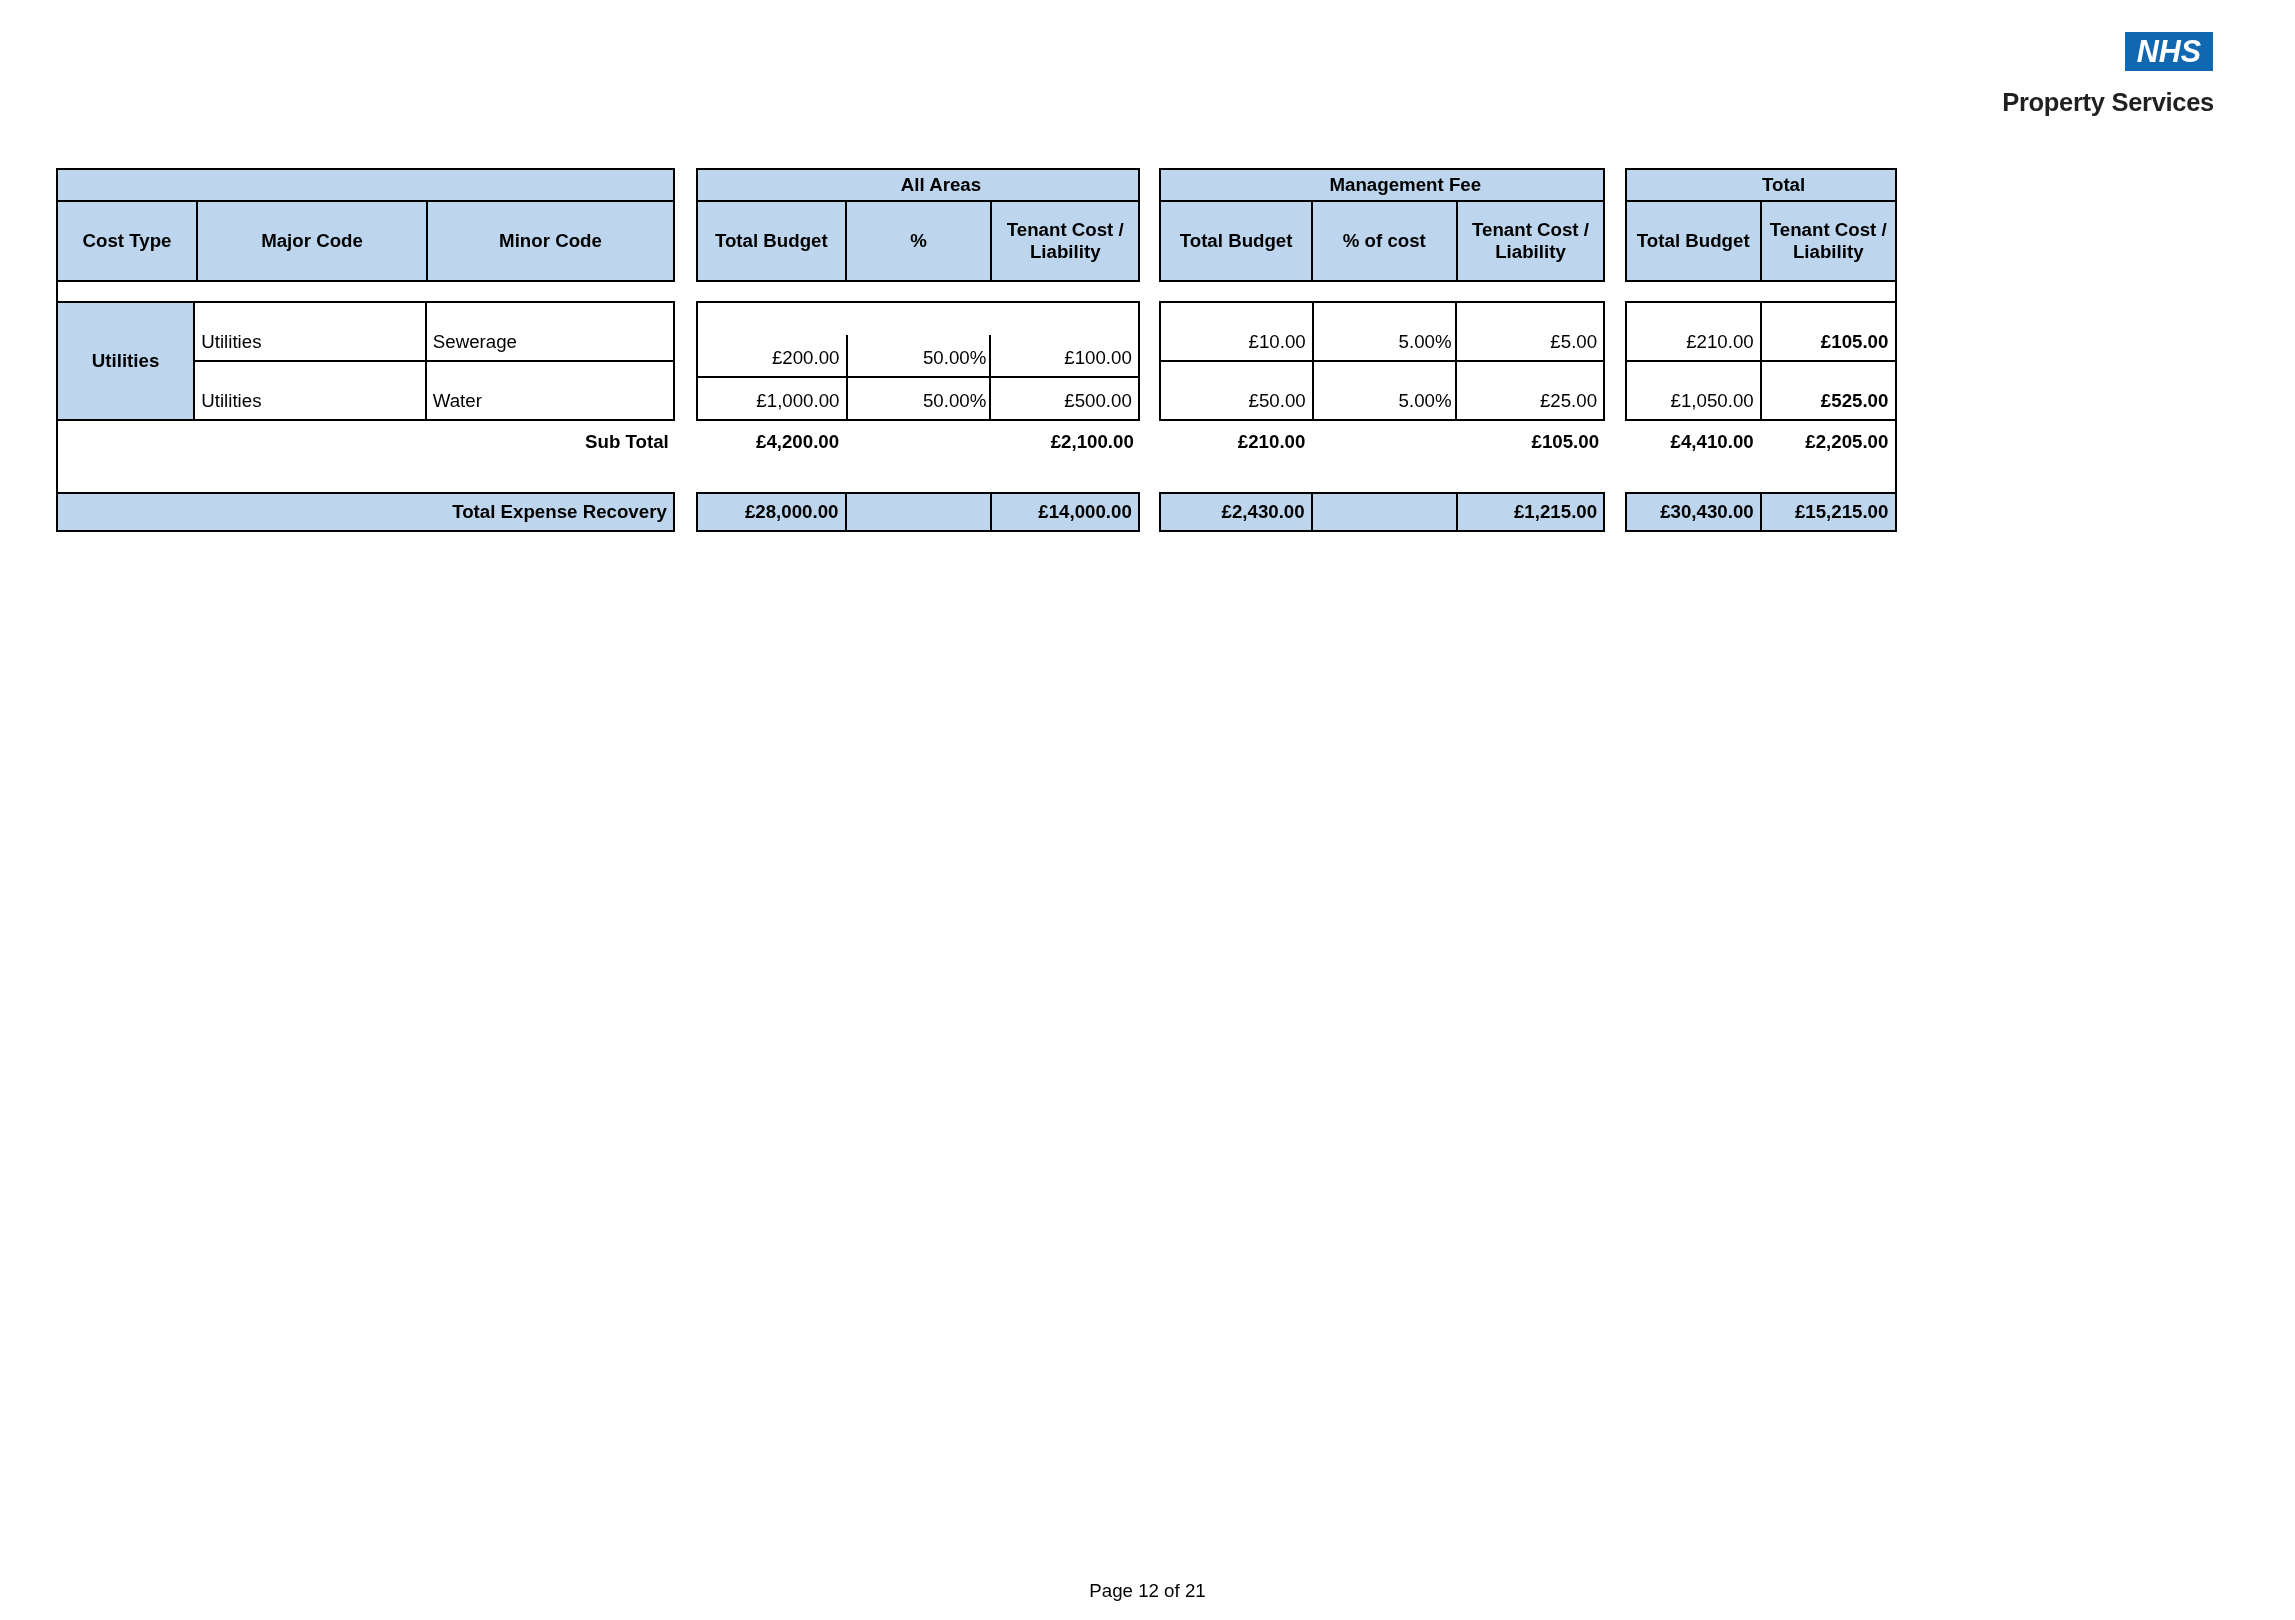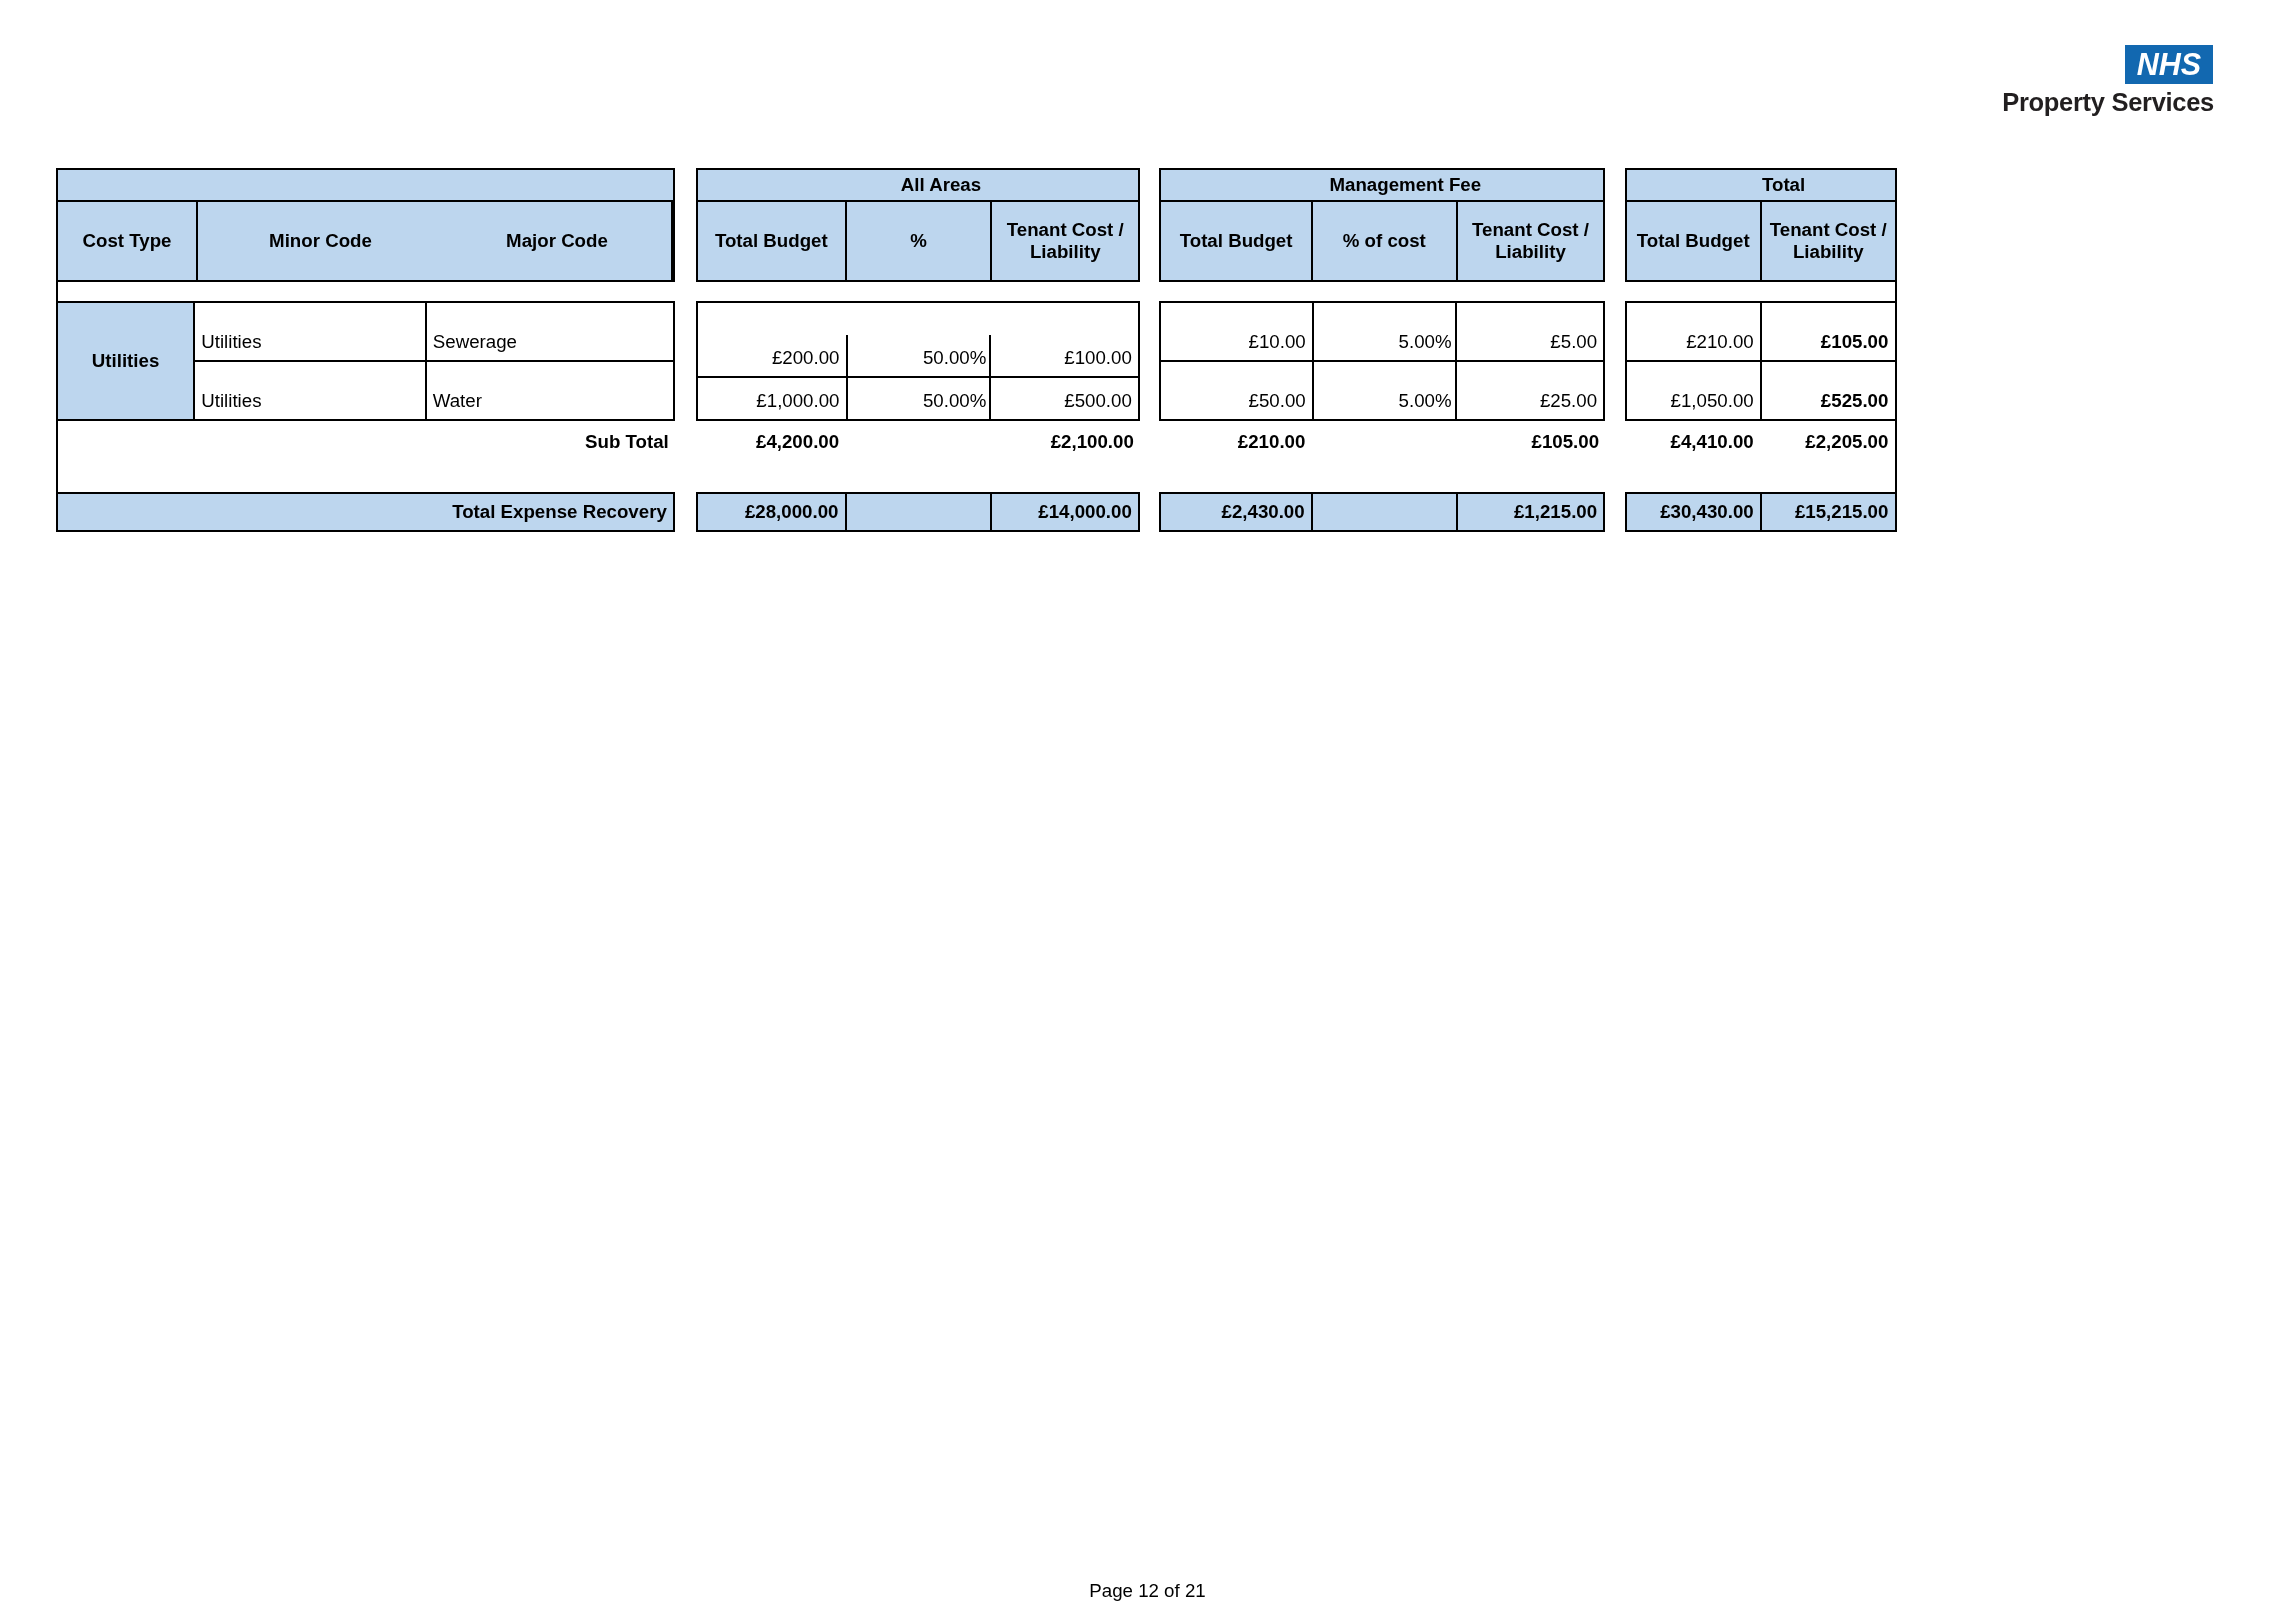--- a/index.html
+++ b/index.html
@@ -8,21 +8,21 @@
     width:2295px;height:1620px;
     background:#ffffff;
     font-family:"Liberation Sans", sans-serif;
     color:#000;
     font-size:18.7px;
     overflow:hidden;
   }
 
   
   .logo-box{
-    position:absolute;left:2125px;top:45px;width:88px;height:39px;
+    position:absolute;left:2125px;top:32px;width:88px;height:39px;
     background:#1268b0;color:#fff;
     display:flex;align-items:center;justify-content:center;
     font-style:italic;font-weight:bold;font-size:30.5px;letter-spacing:0px;
   }
   .logo-sub{
     position:absolute;left:1903px;top:88px;width:311px;
     text-align:right;font-weight:bold;font-size:25.5px;color:#221f20;
     letter-spacing:-0.3px;
   }
 
@@ -96,22 +96,22 @@
   </div>
   <div class="logo-sub">Property Services</div>
 
   <div class="tbl">
 
     <div class="block b-codes">
       <div class="seg head">
         <div class="grp-row"></div>
         <div class="col-row">
           <div class="hc c1">Cost Type</div>
+          <div class="hc c2">Major Code</div>
           <div class="hc c3 last">Minor Code</div>
-          <div class="hc c2">Major Code</div>
         </div>
       </div>
       <div class="gap-row"></div>
       <div class="seg data">
         <div class="ct c1">Utilities</div>
         <div class="dcol dcolflex">
           <div class="drow r1">
             <div class="dc txt c2">Utilities</div>
             <div class="dc txt c3 last">Sewerage</div>
           </div>

